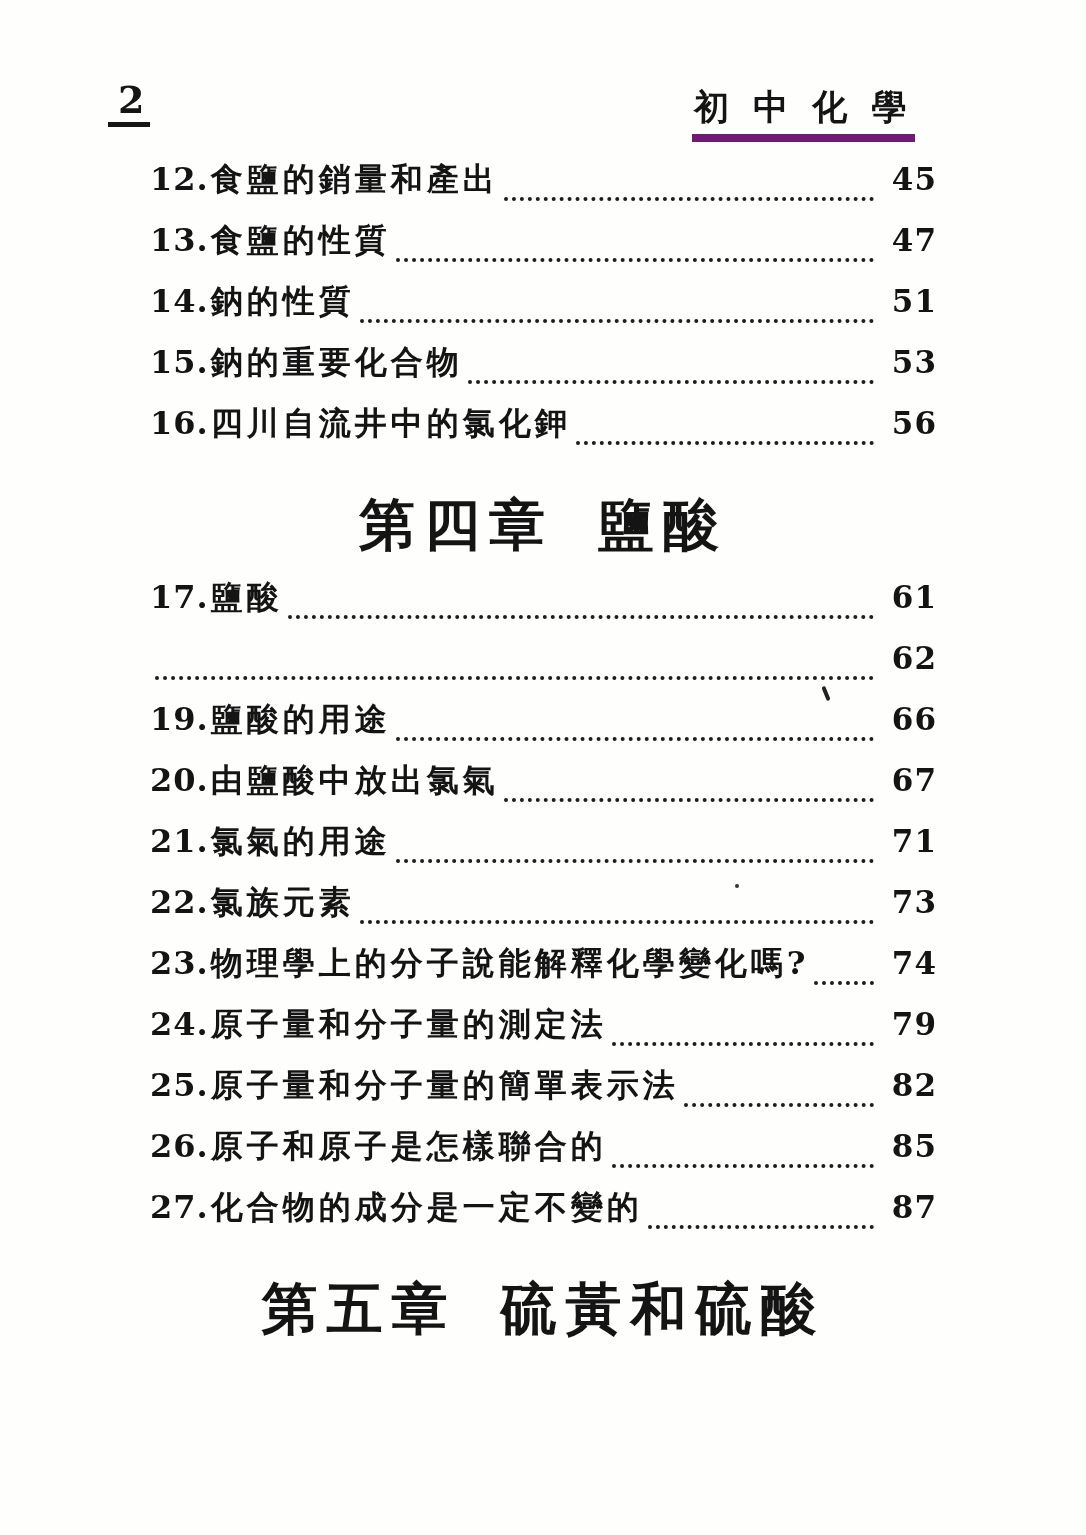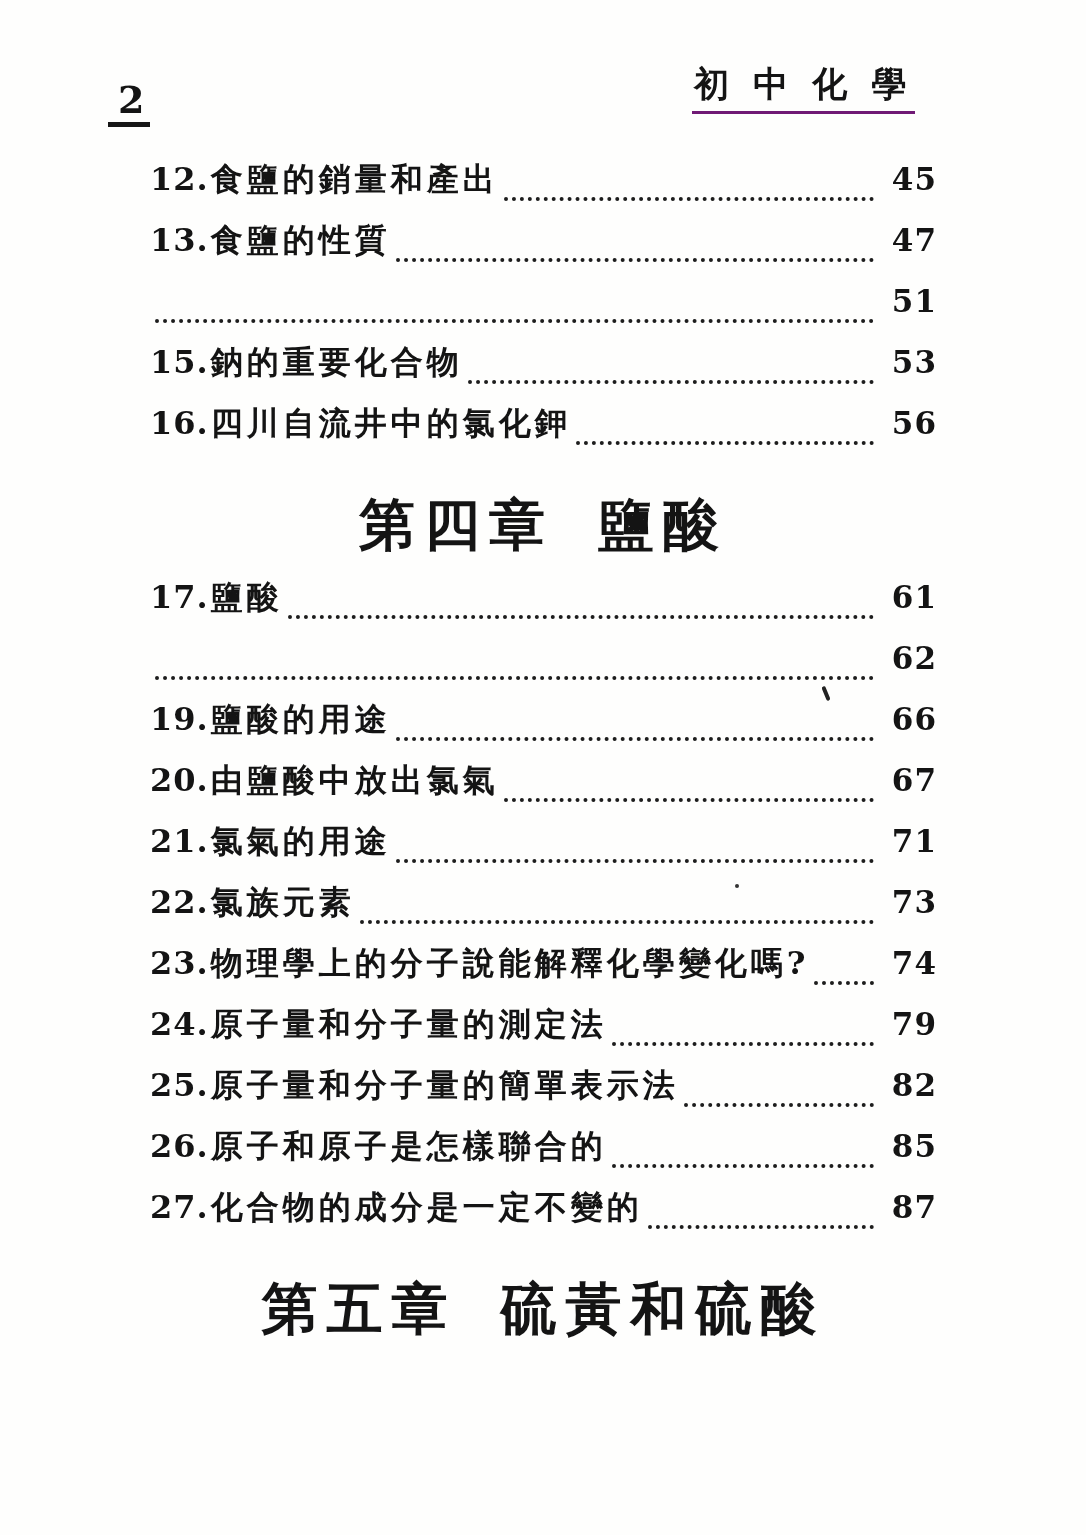--- a/index.html
+++ b/index.html
@@ -23,27 +23,27 @@
     top: 78px;
     font-size: 38px;
     font-weight: bold;
     padding: 0 6px 0 10px;
     border-bottom: 5px solid #161616;
     line-height: 1.15;
   }
   .book-title {
     position: absolute;
     left: 692px;
-    top: 65px;
+    top: 88px;
     font-size: 35px;
     font-weight: bold;
     letter-spacing: 6px;
     white-space: nowrap;
     padding: 0 2px 7px 2px;
-    border-bottom: 3px solid #701a75;
+    border-bottom: 8px solid #701a75;
     line-height: 1.1;
   }
   
   .toc {
     position: absolute;
     left: 150px;
     top: 162px;
     width: 787px;
   }
   .row {
@@ -128,20 +128,21 @@
     <span class="pg">45</span>
   </div>
 
   <div class="row">
     <span class="label"><span class="num">13.</span><span class="title">食鹽的性質</span></span>
     <span class="dots"></span>
     <span class="pg">47</span>
   </div>
 
   <div class="row">
+    <span class="label"><span class="num">14.</span><span class="title">鈉的性質</span></span>
     <span class="dots"></span>
     <span class="pg">51</span>
   </div>
 
   <div class="row">
     <span class="label"><span class="num">15.</span><span class="title">鈉的重要化合物</span></span>
     <span class="dots"></span>
     <span class="pg">53</span>
   </div>
 

